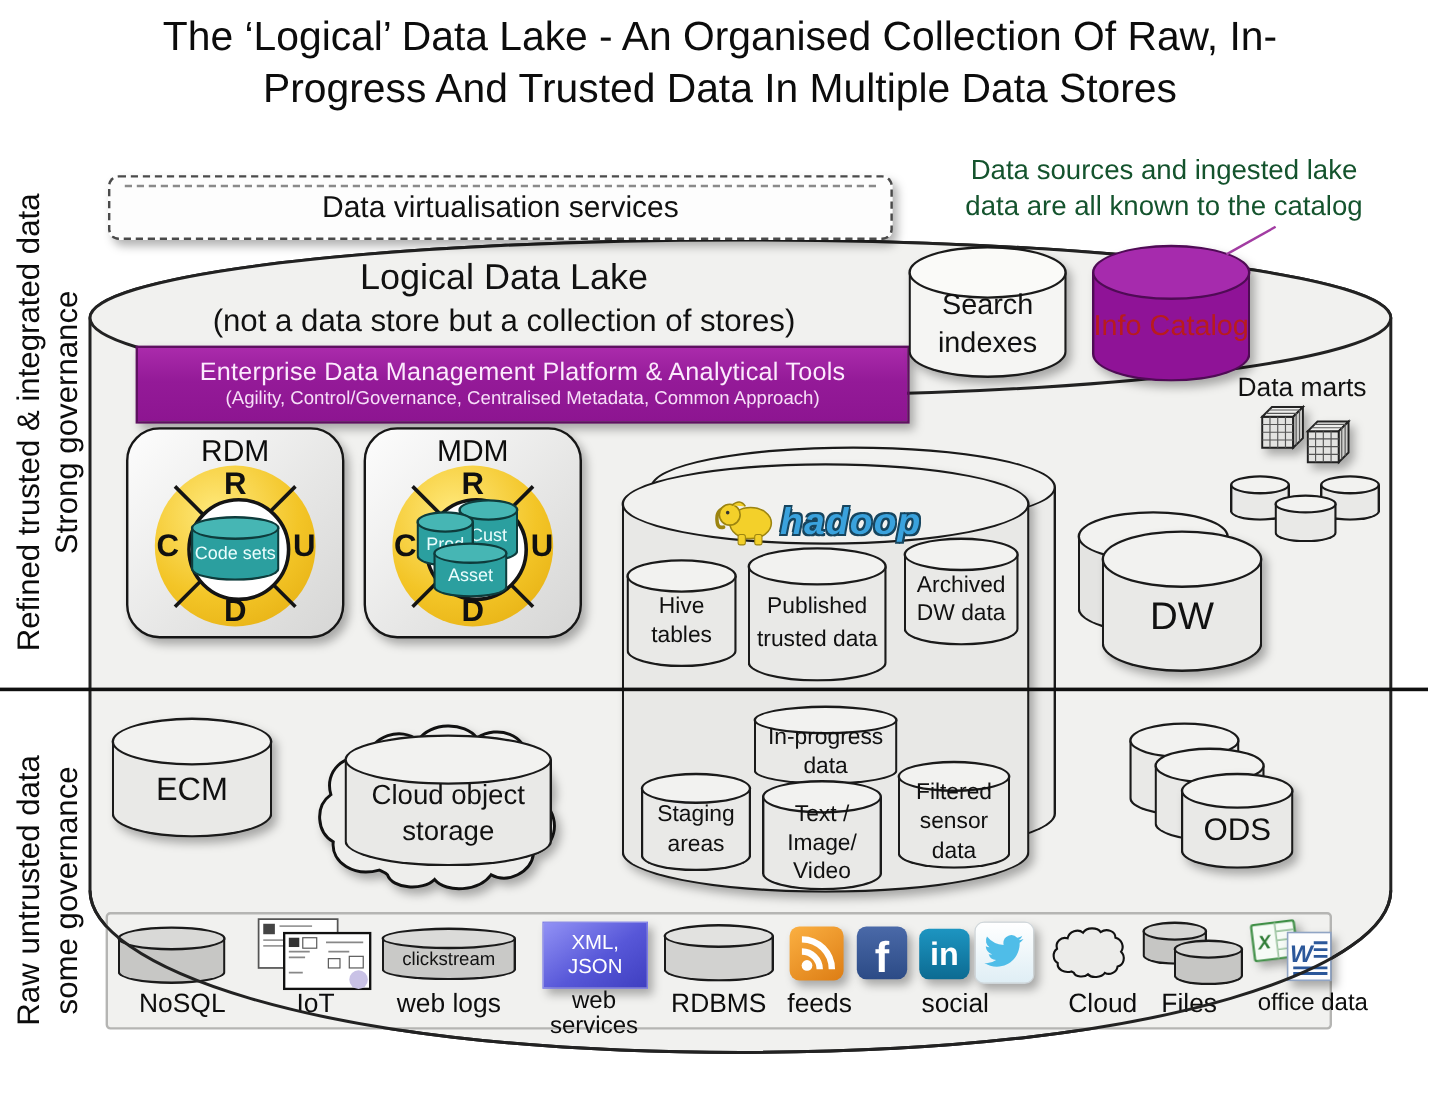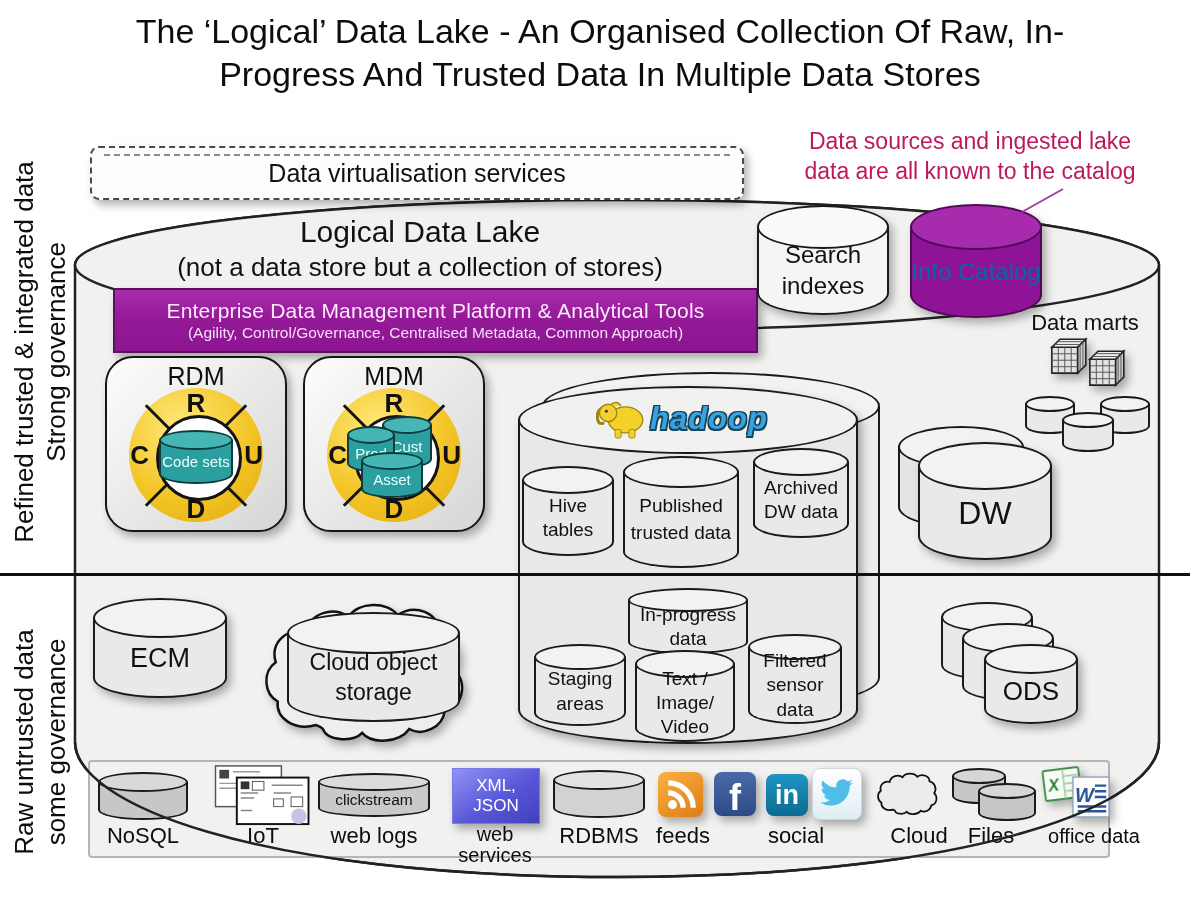--- a/index.html
+++ b/index.html
@@ -56,24 +56,24 @@
       border-radius:50%;background:#fff;border:3px solid #141414;}
   .crud{position:absolute;transform:translate(-50%,-50%);font-size:26px;font-weight:600;color:#101010;}
   .tealcyl{--fill:#2b9f9f;--topfill:#46b6b4;--stroke:#0e3c3c;color:#eafdfd;font-size:15px;}
 
   
   .divider{position:absolute;left:0px;top:573px;width:1190px;height:0;
       border-top:3px solid #101010;z-index:5;}
 
   
   .note{position:absolute;left:770px;top:127px;width:400px;text-align:center;
-      font-size:23px;line-height:1.3;color:#be185d;z-index:4;}
-
-  
-  .hlogo{position:absolute;display:flex;align-items:center;gap:2px;z-index:6;}
+      font-size:23px;line-height:1.3;color:#14532d;z-index:4;}
+
+  
+  .hlogo{position:absolute;display:flex;align-items:center;gap:2px;z-index:6;margin-top:16px;}
   .hlogo-text{font-size:31px;font-weight:bold;font-style:italic;color:#3aa2dd;
       letter-spacing:1px;
       text-shadow:-1.5px -1.5px 0 #17455e,1.5px -1.5px 0 #17455e,
                   -1.5px 1.5px 0 #17455e,1.5px 1.5px 0 #17455e;}
 
   
   .srcpanel{position:absolute;left:88px;top:760px;width:1018px;height:94px;
       background:#f1f1ef;border:2px solid #b5b5b3;border-radius:4px;z-index:3;}
   .srclabel{position:absolute;text-align:center;font-size:22px;color:#0d0d0d;z-index:4;line-height:1.05;}
   .badge-xml{position:absolute;left:452px;top:768px;width:86px;height:54px;z-index:4;
@@ -124,21 +124,21 @@
     <div class="l1">Enterprise Data Management Platform &amp; Analytical Tools</div>
     <div class="l2">(Agility, Control/Governance, Centralised Metadata, Common Approach)</div>
   </div>
 
   <div class="cyl shadow" style="left:757px;top:205px;width:132px;height:110px;--ry:22px;--fill:#f5f5f3;--topfill:#fafaf8;z-index:4;font-size:24px;">
     <div class="cyl-top"></div>
     <div class="cyl-body"></div>
     <div class="cyl-label">Search indexes</div>
   </div>
 
-  <div class="cyl shadow" style="left:910px;top:204px;width:132px;height:114px;--ry:23px;--fill:#8f1397;--topfill:#a62bad;--stroke:#4f0b55;z-index:4;font-size:24px;color:#0369a1;">
+  <div class="cyl shadow" style="left:910px;top:204px;width:132px;height:114px;--ry:23px;--fill:#8f1397;--topfill:#a62bad;--stroke:#4f0b55;z-index:4;font-size:24px;color:#b91c1c;">
     <div class="cyl-top"></div>
     <div class="cyl-body"></div>
     <div class="cyl-label">Info Catalog</div>
   </div>
 
   <div class="abs" style="left:1010px;top:310px;width:150px;text-align:center;font-size:22px;z-index:4;">Data marts</div>
   <svg class="abs shadow" style="left:1047px;top:334px;z-index:4;" width="42" height="46" viewBox="0 0 52 56">
     <polygon points="6,16 38,16 38,48 6,48" fill="#e3e3e1" stroke="#222" stroke-width="2"></polygon>
     <polygon points="6,16 16,6 48,6 38,16" fill="#f0f0ee" stroke="#222" stroke-width="2"></polygon>
     <polygon points="38,16 48,6 48,38 38,48" fill="#cfcfcd" stroke="#222" stroke-width="2"></polygon>
@@ -307,21 +307,21 @@
     <div class="cyl-body"></div>
     <div class="cyl-label">ODS</div>
   </div>
 
   <div class="srcpanel"></div>
 
   <div class="cyl" style="left:98px;top:772px;width:90px;height:48px;--ry:10px;--fill:#c7c7c5;--topfill:#d9d9d7;z-index:4;">
     <div class="cyl-top"></div>
     <div class="cyl-body"></div>
   </div>
-  <div class="srclabel" style="left:98px;top:824px;width:90px;">NoSQL</div>
+  <div class="srclabel" style="left:98px;top:824px;width:90px;text-align:right;">NoSQL</div>
 
   <svg class="abs" style="left:213px;top:764px;z-index:4;" width="98" height="62" viewBox="0 0 100 64">
     <rect x="2" y="2" width="68" height="42" fill="#fff" stroke="#555" stroke-width="1.5"></rect>
     <rect x="6" y="6" width="10" height="9" fill="#444"></rect>
     <path d="M20 8 H48 M6 20 H30 M6 25 H26" stroke="#999" stroke-width="1.5"></path>
     <rect x="24" y="14" width="74" height="48" fill="#fff" stroke="#111" stroke-width="2"></rect>
     <rect x="28" y="18" width="9" height="8" fill="#333"></rect>
     <rect x="40" y="18" width="12" height="9" fill="none" stroke="#555"></rect>
     <path d="M28 30 H46 M28 35 H42 M28 48 H40 M60 22 H92 M62 30 H80" stroke="#888" stroke-width="1.5"></path>
     <rect x="62" y="36" width="10" height="8" fill="none" stroke="#555"></rect>

